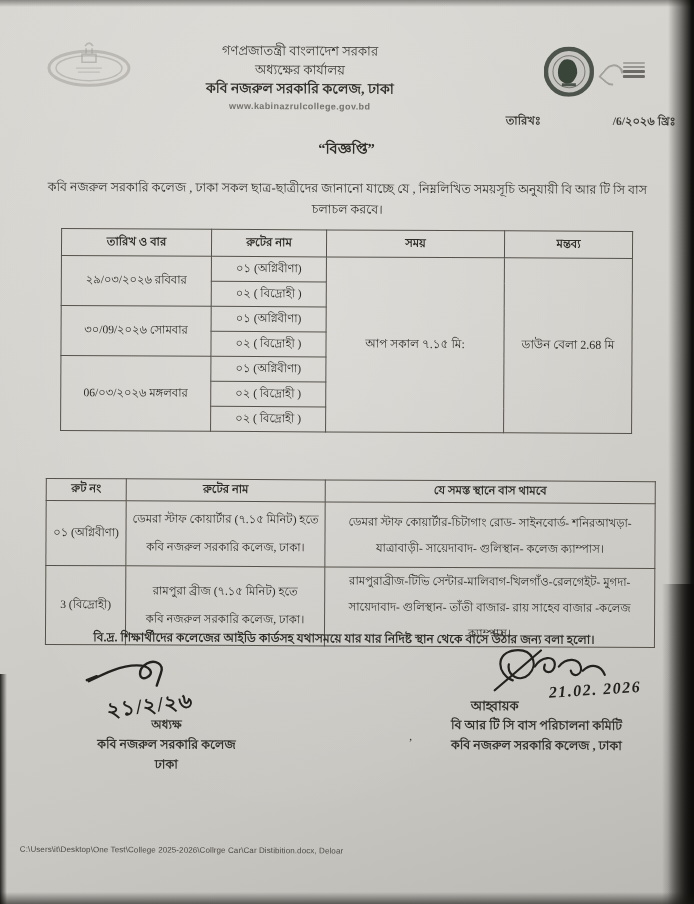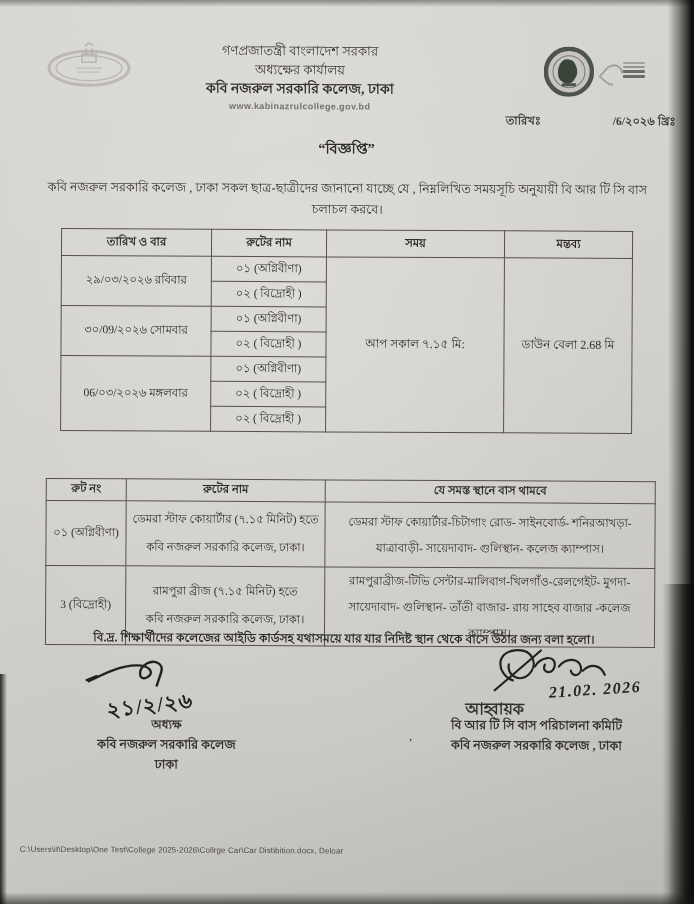--- a/index.html
+++ b/index.html
@@ -78,21 +78,21 @@
   .sig-left .hand-date{position:absolute;left:40px;top:34px;font-size:21px;font-weight:bold;
     color:#23221f;transform:rotate(-7deg);letter-spacing:1px;white-space:nowrap;}
   .sig-left .role{position:absolute;left:0;top:60px;width:200px;font-size:12px;font-weight:600;}
   .sig-left .org1{position:absolute;left:0;top:80px;width:200px;font-size:12.5px;font-weight:600;}
   .sig-left .org2{position:absolute;left:0;top:100px;width:200px;font-size:12.5px;font-weight:600;}
 
   .sig-right{left:420px;top:642px;width:240px;text-align:center;}
   .sig-right .scribble{position:absolute;left:62px;top:0;}
   .sig-right .hand-date{position:absolute;left:132px;top:36px;font-size:16px;font-style:italic;
     color:#23221f;transform:rotate(-4deg);letter-spacing:1.5px;white-space:nowrap;font-weight:600;}
-  .sig-right .role{position:absolute;left:18px;top:52px;width:120px;font-size:16px;font-weight:600;}
+  .sig-right .role{position:absolute;left:18px;top:52px;width:120px;font-size:13px;font-weight:600;}
   .sig-right .org1{position:absolute;left:0;top:72px;width:240px;font-size:12.5px;font-weight:600;}
   .sig-right .org2{position:absolute;left:0;top:92px;width:240px;font-size:12.5px;font-weight:600;}
   .sig-right .tick{position:absolute;left:-8px;top:92px;font-size:12px;color:#3a3833;}
 
   .footer-path{position:absolute;left:24px;top:845px;font-size:8px;color:#4c4a44;
     font-family:"Liberation Sans",sans-serif;letter-spacing:0.1px;}
 </style>
 </head>
 <body>
 

